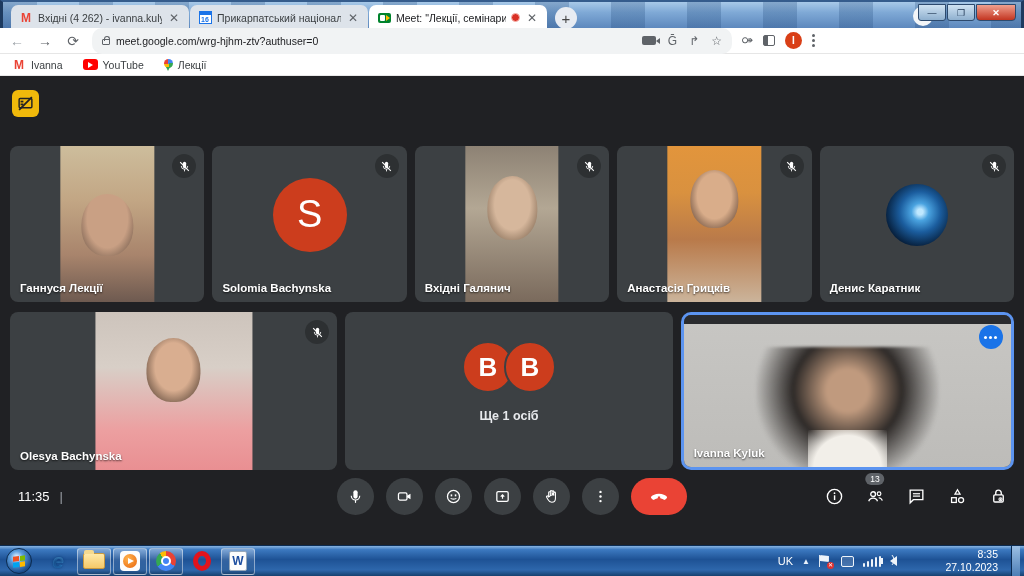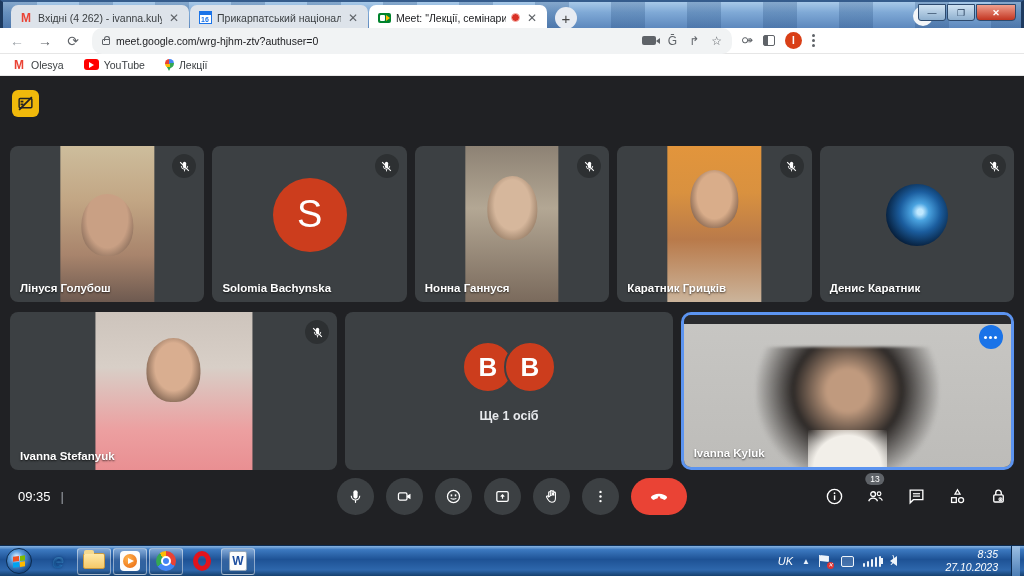--- a/index.html
+++ b/index.html
@@ -179,21 +179,21 @@
   .player i { width:14px; height:14px; border-radius:50%; background:radial-gradient(circle at 35% 30%,#ffb24d,#e8650d); position:relative; }
   .player i:before { content:""; position:absolute; left:5px; top:3.5px; border-left:6px solid #fff;
     border-top:3.5px solid transparent; border-bottom:3.5px solid transparent; }
   .chrome-ic { width:20px; height:20px; border-radius:50%;
     background:conic-gradient(#ea4335 0 33%, #4285f4 33% 66%, #34a853 66% 89%, #fbbc05 89%); position:relative; }
   .chrome-ic:before { content:""; position:absolute; left:5px; top:5px; width:10px; height:10px;
     border-radius:50%; background:#4285f4; border:2px solid #fff; box-sizing:border-box; }
   .opera-o { width:18px; height:20px; border-radius:50%; border:5px solid #e2131c; }
   .word-ic { width:18px; height:20px; background:#fdfdfd; border:1px solid #9ab; border-radius:2px;
     display:flex; align-items:center; justify-content:center; font-size:12px; font-weight:bold; color:#1f4fa0; }
-  .tray { margin-left:auto; display:flex; align-items:center; gap:9px; padding-right:4px; color:#fff;font-style:italic; }
+  .tray { margin-left:auto; display:flex; align-items:center; gap:9px; padding-right:4px; color:#fff; }
   .tray .lang { font-size:11px; }
   .tray .chev { font-size:8px; color:#eaf2fb; }
   .flag-ic { width:13px; height:12px; position:relative; }
   .flag-ic .f { position:absolute; left:1px; top:0; width:9px; height:7px; background:#eef4fa; border-radius:1px;
     clip-path:polygon(0 0,100% 15%,100% 100%,0 85%); }
   .flag-ic .pole { position:absolute; left:0; top:0; width:1.5px; height:12px; background:#dfe8f2; }
   .flag-ic .x { position:absolute; right:-2px; bottom:-2px; width:7px; height:7px; border-radius:50%; background:#d33;
     color:#fff; font-size:6px; line-height:7px; text-align:center; }
   .scr-ic { width:13px; height:11px; border:1.5px solid #eef4fa; border-radius:2px; background:rgba(255,255,255,.15); }
   .sig { display:flex; align-items:flex-end; gap:1.5px; height:11px; }
@@ -268,21 +268,21 @@
       <i></i>
       <i></i>
     </span>
 </div>
 
 <div class="bookmarks">
   <span class="bm">
     <span class="favicon">
         <span class="gmail-m">M</span>
       </span>
-    <span>Olesya</span>
+    <span>Ivanna</span>
   </span>
   <span class="bm">
     <span class="yt-ic"></span>
     <span>YouTube</span>
   </span>
   <span class="bm">
     <span class="pin-ic"></span>
     <span>Лекції</span>
   </span>
 </div>
@@ -305,21 +305,21 @@
           <div class="head"></div>
         </div>
       <div class="mic-off">
         <svg viewBox="0 0 24 24">
             <path d="M12 15a3 3 0 0 0 3-3V6a3 3 0 0 0-6 0v6a3 3 0 0 0 3 3z" fill="#fff"></path>
             <path d="M18 11a6 6 0 0 1-12 0" stroke="#fff" stroke-width="1.6" fill="none"></path>
             <line x1="12" y1="17" x2="12" y2="21" stroke="#fff" stroke-width="1.6"></line>
             <line x1="4" y1="4" x2="20" y2="20" stroke="#fff" stroke-width="2"></line>
           </svg>
       </div>
-      <div class="name">Лінуся Голубош</div>
+      <div class="name">Ганнуся Лекції</div>
     </div>
 
     <div class="tile">
       <div class="avatar-circle">S</div>
       <div class="mic-off">
         <svg viewBox="0 0 24 24">
             <path d="M12 15a3 3 0 0 0 3-3V6a3 3 0 0 0-6 0v6a3 3 0 0 0 3 3z" fill="#fff"></path>
             <path d="M18 11a6 6 0 0 1-12 0" stroke="#fff" stroke-width="1.6" fill="none"></path>
             <line x1="12" y1="17" x2="12" y2="21" stroke="#fff" stroke-width="1.6"></line>
             <line x1="4" y1="4" x2="20" y2="20" stroke="#fff" stroke-width="2"></line>
@@ -333,36 +333,36 @@
           <div class="head"></div>
         </div>
       <div class="mic-off">
         <svg viewBox="0 0 24 24">
             <path d="M12 15a3 3 0 0 0 3-3V6a3 3 0 0 0-6 0v6a3 3 0 0 0 3 3z" fill="#fff"></path>
             <path d="M18 11a6 6 0 0 1-12 0" stroke="#fff" stroke-width="1.6" fill="none"></path>
             <line x1="12" y1="17" x2="12" y2="21" stroke="#fff" stroke-width="1.6"></line>
             <line x1="4" y1="4" x2="20" y2="20" stroke="#fff" stroke-width="2"></line>
           </svg>
       </div>
-      <div class="name">Нонна Ганнуся</div>
+      <div class="name">Вхідні Галянич</div>
     </div>
 
     <div class="tile t-anastasia">
       <div class="strip">
           <div class="head"></div>
         </div>
       <div class="mic-off">
         <svg viewBox="0 0 24 24">
             <path d="M12 15a3 3 0 0 0 3-3V6a3 3 0 0 0-6 0v6a3 3 0 0 0 3 3z" fill="#fff"></path>
             <path d="M18 11a6 6 0 0 1-12 0" stroke="#fff" stroke-width="1.6" fill="none"></path>
             <line x1="12" y1="17" x2="12" y2="21" stroke="#fff" stroke-width="1.6"></line>
             <line x1="4" y1="4" x2="20" y2="20" stroke="#fff" stroke-width="2"></line>
           </svg>
       </div>
-      <div class="name">Каратник Грицків</div>
+      <div class="name">Анастасія Грицків</div>
     </div>
 
     <div class="tile">
       <div class="nebula"></div>
       <div class="mic-off">
         <svg viewBox="0 0 24 24">
             <path d="M12 15a3 3 0 0 0 3-3V6a3 3 0 0 0-6 0v6a3 3 0 0 0 3 3z" fill="#fff"></path>
             <path d="M18 11a6 6 0 0 1-12 0" stroke="#fff" stroke-width="1.6" fill="none"></path>
             <line x1="12" y1="17" x2="12" y2="21" stroke="#fff" stroke-width="1.6"></line>
             <line x1="4" y1="4" x2="20" y2="20" stroke="#fff" stroke-width="2"></line>
@@ -380,21 +380,21 @@
           <div class="head"></div>
         </div>
       <div class="mic-off">
         <svg viewBox="0 0 24 24">
             <path d="M12 15a3 3 0 0 0 3-3V6a3 3 0 0 0-6 0v6a3 3 0 0 0 3 3z" fill="#fff"></path>
             <path d="M18 11a6 6 0 0 1-12 0" stroke="#fff" stroke-width="1.6" fill="none"></path>
             <line x1="12" y1="17" x2="12" y2="21" stroke="#fff" stroke-width="1.6"></line>
             <line x1="4" y1="4" x2="20" y2="20" stroke="#fff" stroke-width="2"></line>
           </svg>
       </div>
-      <div class="name">Ivanna Stefanyuk</div>
+      <div class="name">Olesya Bachynska</div>
     </div>
 
     <div class="tile more-tile">
       <div class="bb">
         <span class="b-circle">B</span>
         <span class="b-circle">B</span>
       </div>
       <div class="more-label">Ще 1 осіб</div>
     </div>
 
@@ -408,21 +408,21 @@
           <i></i>
           <i></i>
           <i></i>
         </div>
       <div class="name">Ivanna Kyluk</div>
     </div>
   </div>
 
   <div class="ctrlbar">
     <div class="meet-info">
-      <span>09:35</span>
+      <span>11:35</span>
       <span class="sep">|</span>
     </div>
 
     <div class="ctrl-center">
       <div class="cbtn">
         <svg viewBox="0 0 24 24">
             <path d="M12 15a3 3 0 0 0 3-3V6a3 3 0 0 0-6 0v6a3 3 0 0 0 3 3z" fill="#fff"></path>
             <path d="M18 11a6 6 0 0 1-12 0" stroke="#fff" stroke-width="1.6" fill="none"></path>
             <line x1="12" y1="17" x2="12" y2="21" stroke="#fff" stroke-width="1.6"></line>
           </svg>

